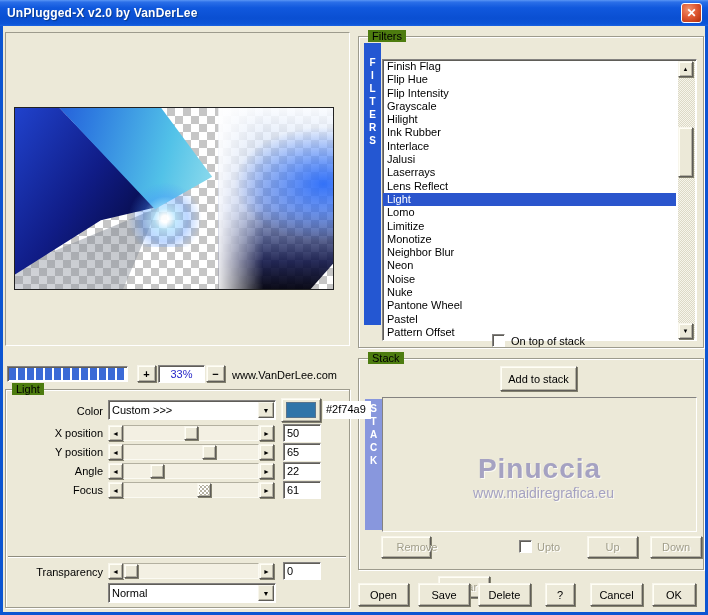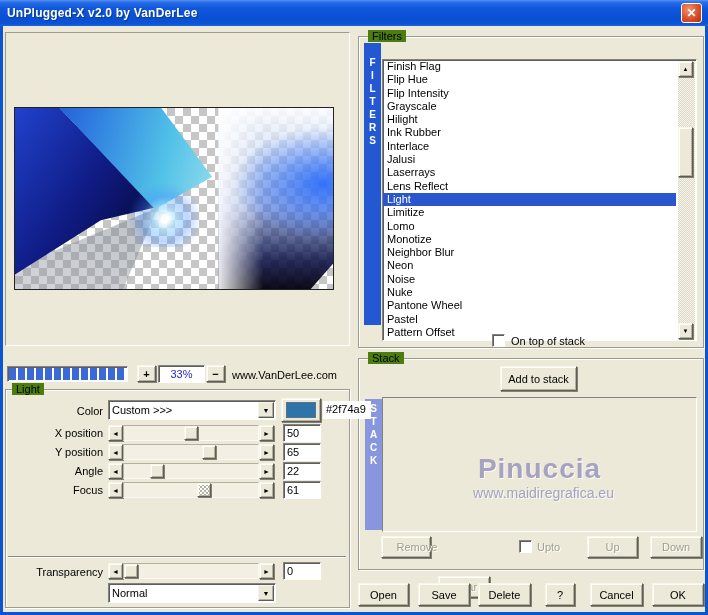--- a/index.html
+++ b/index.html
@@ -254,22 +254,22 @@
     <div class="list-item">Flip Hue</div>
     <div class="list-item">Flip Intensity</div>
     <div class="list-item">Grayscale</div>
     <div class="list-item">Hilight</div>
     <div class="list-item">Ink Rubber</div>
     <div class="list-item">Interlace</div>
     <div class="list-item">Jalusi</div>
     <div class="list-item">Laserrays</div>
     <div class="list-item">Lens Reflect</div>
     <div class="list-item selected">Light</div>
+    <div class="list-item">Lomo</div>
     <div class="list-item">Limitize</div>
-    <div class="list-item">Lomo</div>
     <div class="list-item">Monotize</div>
     <div class="list-item">Neighbor Blur</div>
     <div class="list-item">Neon</div>
     <div class="list-item">Noise</div>
     <div class="list-item">Nuke</div>
     <div class="list-item">Pantone Wheel</div>
     <div class="list-item">Pastel</div>
     <div class="list-item">Pattern Offset</div>
     <div class="list-item">Pencil</div>
     <div class="scrollbar">
@@ -302,15 +302,15 @@
   <div class="checkbox sunken upto-cb"></div>
   <span class="upto-label">Upto</span>
   <div class="stack-btn raised btn disabled" style="left:587px; width:51px;">Up</div>
   <div class="stack-btn raised btn disabled" style="left:650px; width:52px;">Down</div>
 
   <div class="footer-btn raised btn" style="left:358px; width:51px;">Open</div>
   <div class="footer-btn raised btn" style="left:418px; width:52px;">Save</div>
   <div class="footer-btn raised btn" style="left:478px; width:53px;">Delete</div>
   <div class="footer-btn raised btn" style="left:545px; width:30px;">?</div>
   <div class="footer-btn raised btn" style="left:590px; width:53px;">Cancel</div>
-  <div class="footer-btn raised btn" style="left:652px; width:52px;">OK</div>
+  <div class="footer-btn raised btn" style="left:652px; width:44px;">OK</div>
 
 </div>
 
 </body></html>

